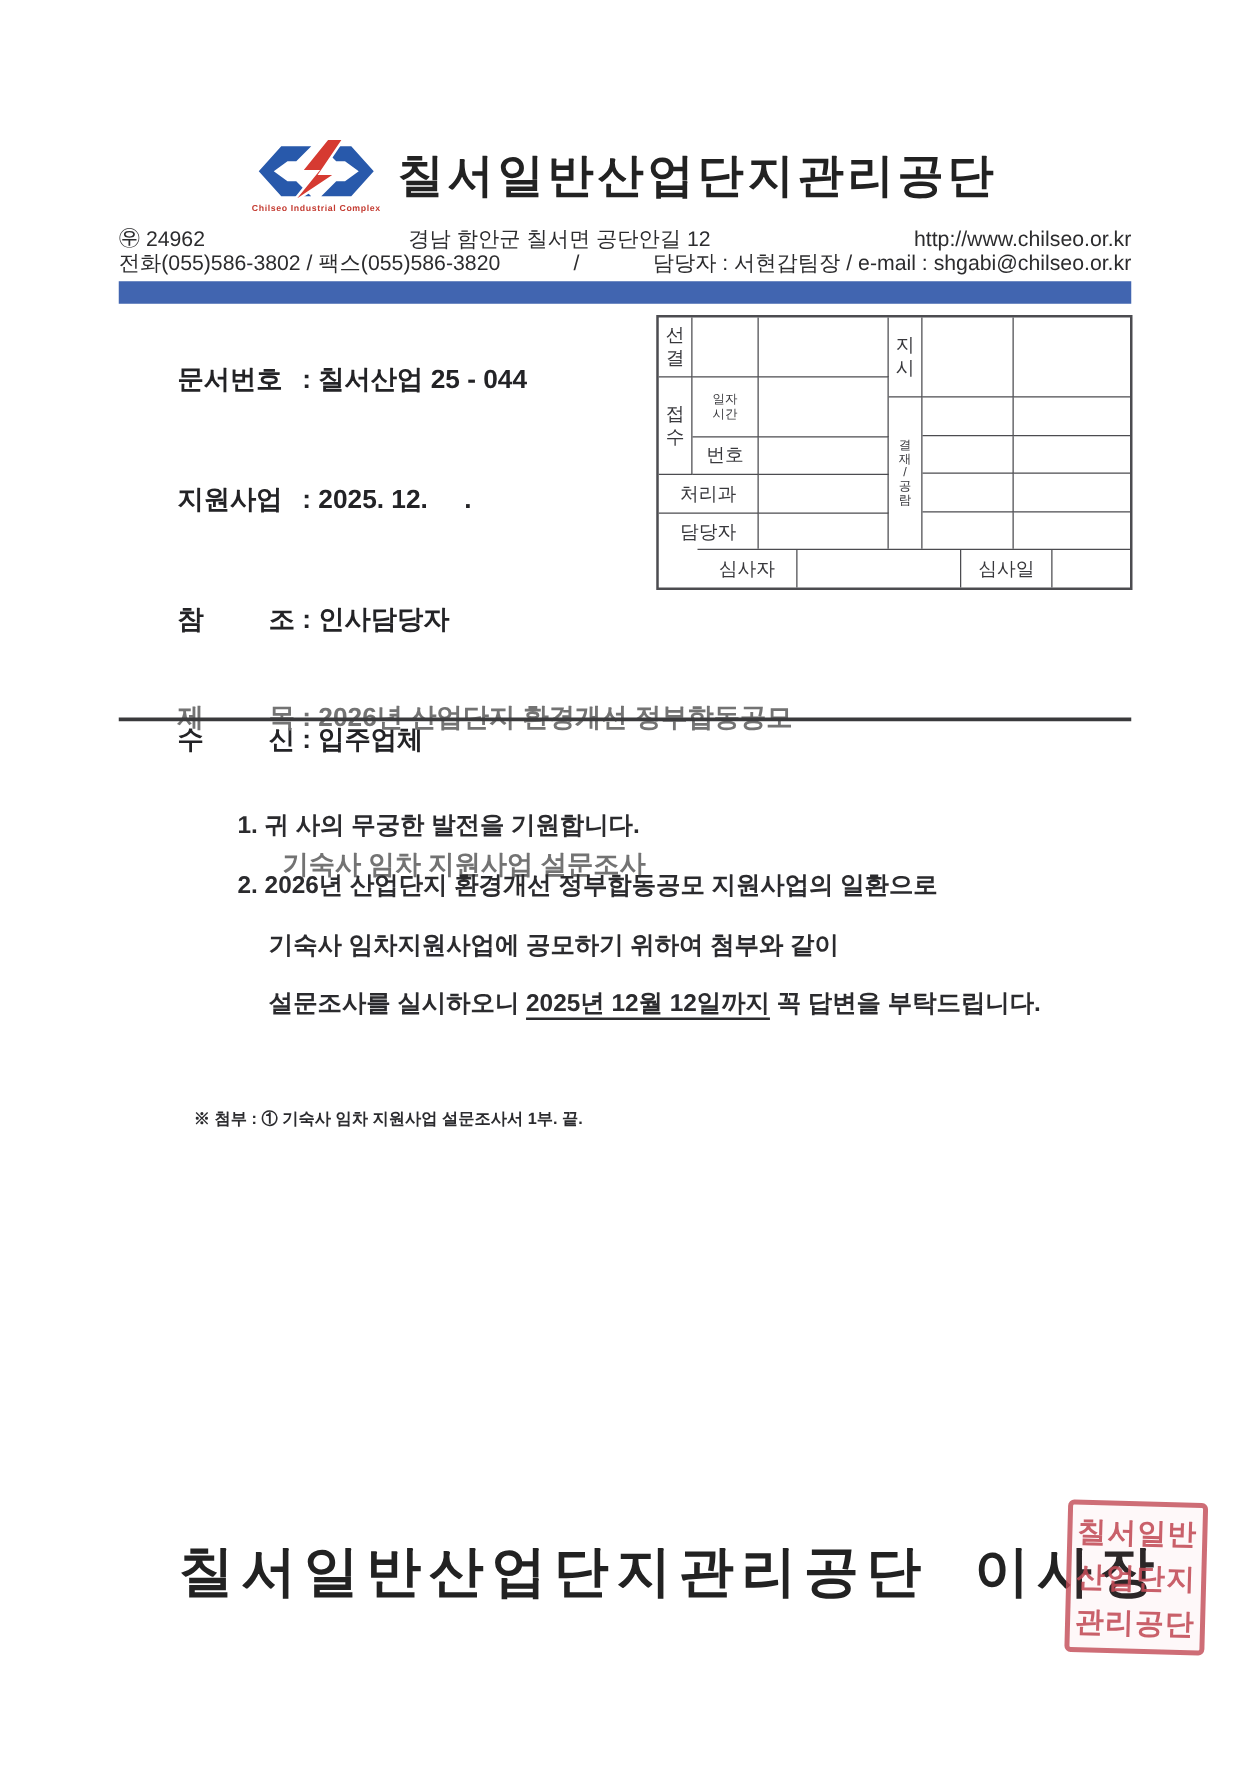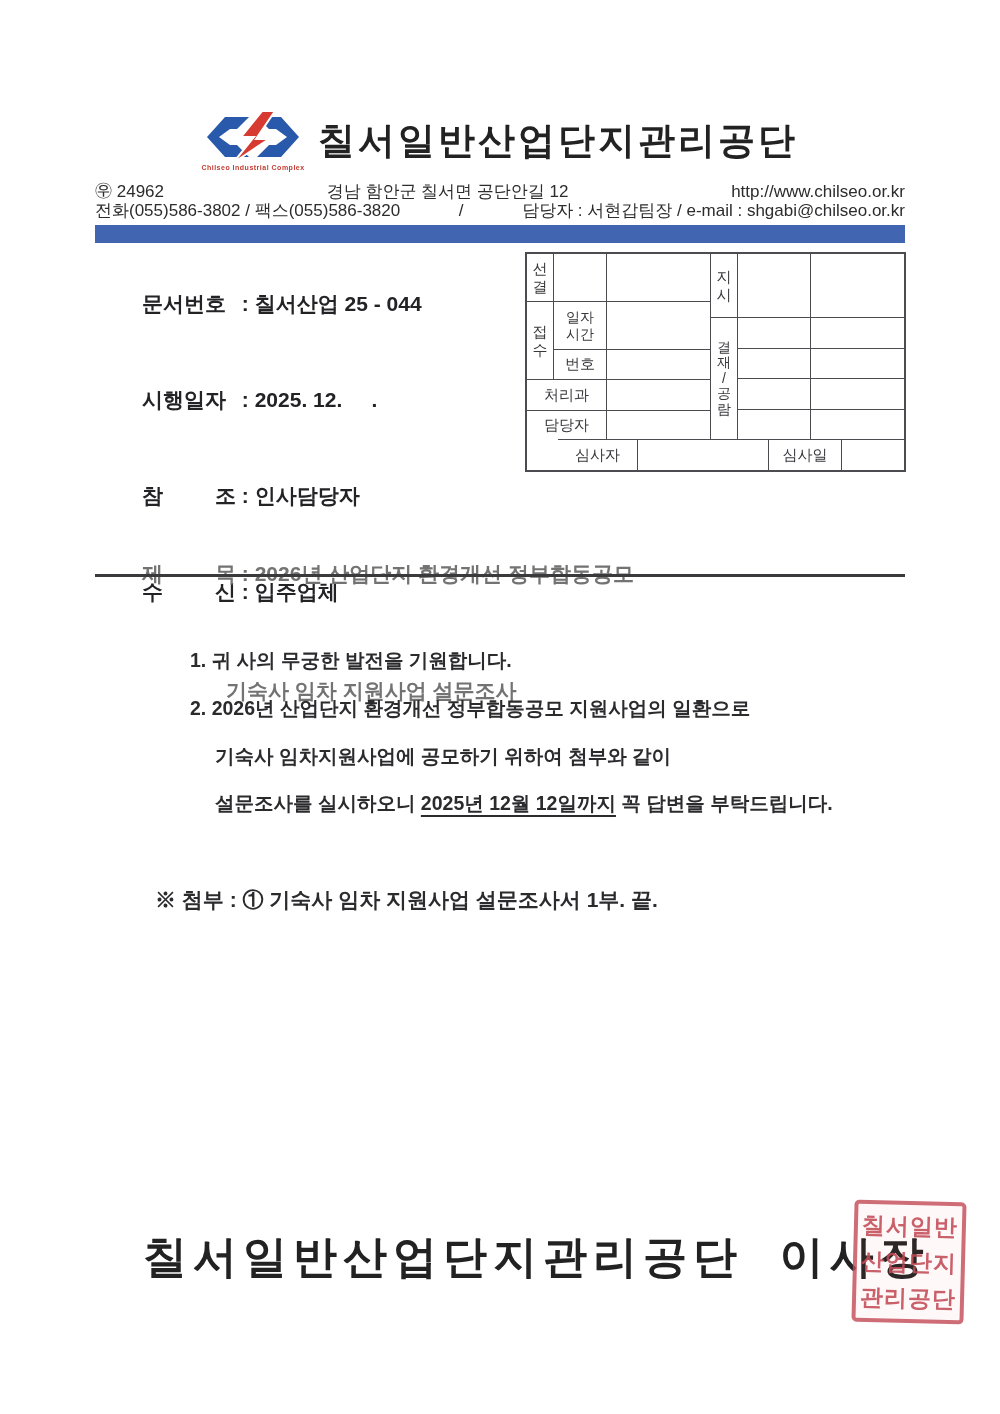--- a/index.html
+++ b/index.html
@@ -37,21 +37,21 @@
   .apv-left{width:184px;display:flex;flex-direction:column;}
   .apv-right{flex:1;display:flex;flex-direction:column;}
   .apv-bottom{height:30px;display:flex;border-top:1px solid #4c4c50;margin-left:31px;}
   .cell{box-sizing:border-box;display:flex;align-items:center;justify-content:center;
         border-right:1px solid #4c4c50;border-bottom:1px solid #4c4c50;}
   .cell.last-r{border-right:none;}
   .cell.last-b{border-bottom:none;}
   .vlabel{white-space:pre-line;text-align:center;line-height:1.2;}
   .row{display:flex;}
   .colstack{display:flex;flex-direction:column;}
-  .small{font-size:14px;}
+  .small{font-size:10px;}
 </style>
 </head>
 <body>
 
 <div class="page">
 
   <div class="header">
     <div class="logo-row">
       <div class="logo">
         <svg width="100" height="56" viewBox="0 0 100 56">
@@ -144,21 +144,21 @@
       <div class="cell last-b" style="width:73px;">심사일</div>
       <div class="cell last-b last-r" style="flex:1;"></div>
     </div>
   </div>
 
   <div class="fields">
     <div class="field-row">
       <span class="field-label">문서번호</span><span> : </span><span>칠서산업 25 - 044</span>
     </div>
     <div class="field-row">
-      <span class="field-label">시행일자</span><span> : </span><span>2025. 12.     .</span>
+      <span class="field-label">지원사업</span><span> : </span><span>2025. 12.     .</span>
     </div>
     <div class="field-row">
       <span class="field-label">참 조</span><span> : </span><span>인사담당자</span>
     </div>
     <div class="field-row">
       <span class="field-label">수 신</span><span> : </span><span>입주업체</span>
     </div>
   </div>
 
   <div class="subject">
@@ -172,21 +172,21 @@
 
   <div style="position:absolute;left:190px;top:648px;font-size:19.5px;font-weight:bold;color:#2b2b2e;line-height:24px;">
     <div>1. 귀 사의 무궁한 발전을 기원합니다.</div>
     <div style="margin-top:24px;">2. 2026년 산업단지 환경개선 정부합동공모 지원사업의 일환으로</div>
     <div style="margin-top:24px;padding-left:25px;">기숙사 임차지원사업에 공모하기 위하여 첨부와 같이</div>
     <div style="margin-top:23px;padding-left:25px;">
       <span>설문조사를 실시하오니 </span><span style="text-decoration:underline;text-underline-offset:5px;text-decoration-thickness:2px;">2025년 12월 12일까지</span><span> 꼭 답변을 부탁드립니다.</span>
     </div>
   </div>
 
-  <div style="position:absolute;left:155px;top:886px;font-size:21px;font-weight:bold;color:#2b2b2e;">※ 첨부 : ① 기숙사 임차 지원사업 설문조사서 1부. 끝.</div>
+  <div style="position:absolute;left:155px;top:886px;font-size:13px;font-weight:bold;color:#2b2b2e;">※ 첨부 : ① 기숙사 임차 지원사업 설문조사서 1부. 끝.</div>
 
   <div style="position:absolute;left:143px;top:1228px;width:790px;font-size:44px;font-weight:bold;letter-spacing:6px;color:#222;white-space:pre;">칠서일반산업단지관리공단  이사장</div>
 
   <div style="position:absolute;left:853px;top:1201px;width:104px;height:114px;border:4px solid rgba(194,74,85,0.8);border-radius:5px;transform:rotate(1.5deg);display:flex;flex-direction:column;align-items:center;justify-content:center;gap:5px;color:rgba(194,74,85,0.88);font-weight:bold;background:rgba(230,120,130,0.05);">
     <div style="font-size:23px;letter-spacing:1px;">칠서일반</div>
     <div style="font-size:23px;letter-spacing:1px;">산업단지</div>
     <div style="font-size:23px;letter-spacing:1px;">관리공단</div>
   </div>
 
 </div>

